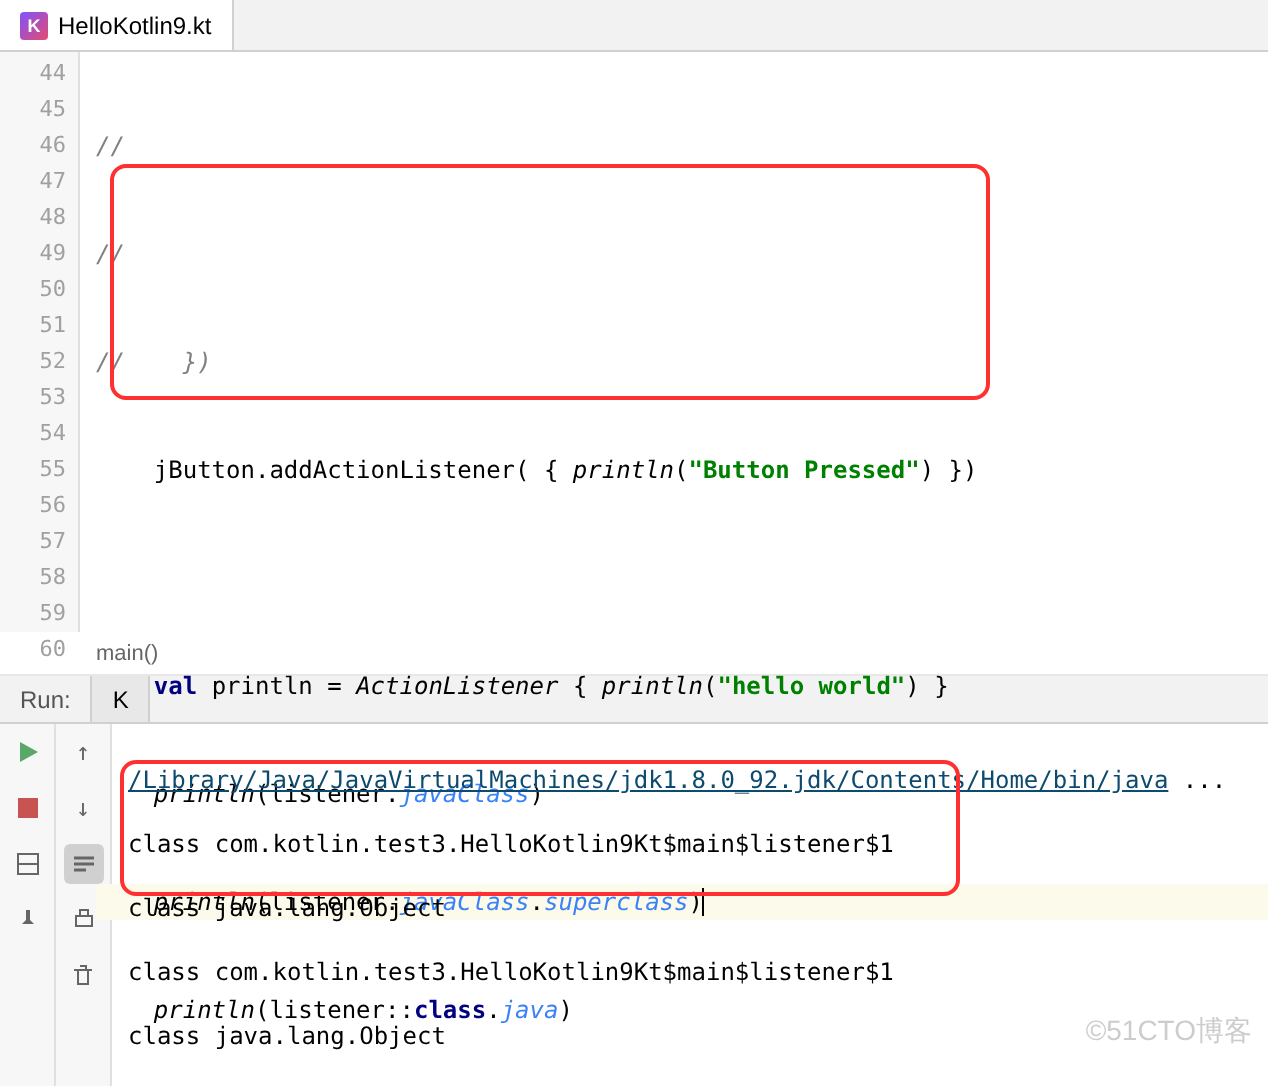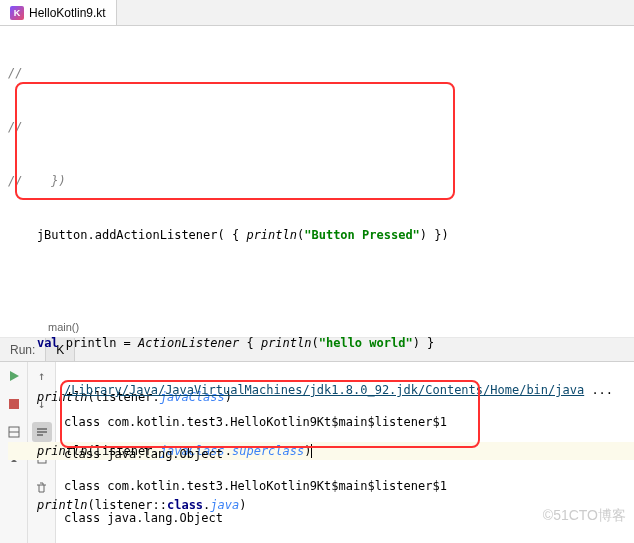--- a/index.html
+++ b/index.html
@@ -174,20 +174,39 @@
 <body>
 
 <div class="tab-bar">
   <div class="tab">
     <span class="icon-k">K</span>
     <span>HelloKotlin9.kt</span>
   </div>
 </div>
 
 <div class="editor-area">
+  <div class="gutter">
+    <div>44</div>
+      <div>45</div>
+      <div>46</div>
+    <div>47</div>
+      <div>48</div>
+      <div>49</div>
+    <div>50</div>
+      <div>51</div>
+      <div>52</div>
+    <div>53</div>
+      <div>54</div>
+      <div>55</div>
+    <div>56</div>
+      <div>57</div>
+      <div>58</div>
+    <div>59</div>
+      <div>60</div>
+  </div>
   <div class="code">
     <div class="code-line"><span class="cm">//</span></div>
     <div class="code-line"><span class="cm">//</span></div>
     <div class="code-line"><span class="cm">//    })</span></div>
     <div class="code-line"><span>    jButton.addActionListener( { </span><span class="it">println</span><span>(</span><span class="str">"Button Pressed"</span><span>) })</span></div>
     <div class="code-line"></div>
     <div class="code-line"><span>    </span><span class="kw">val</span><span> println = </span><span class="it">ActionListener</span><span> { </span><span class="it">println</span><span>(</span><span class="str">"hello world"</span><span>) }</span></div>
     <div class="code-line"><span>    </span><span class="it">println</span><span>(listener.</span><span class="purple">javaClass</span><span>)</span></div>
     <div class="code-line hl-line"><span>    </span><span class="it">println</span><span>(listener.</span><span class="purple">javaClass</span><span>.</span><span class="purple">superclass</span><span class="caret">)</span></div>
     <div class="code-line"><span>    </span><span class="it">println</span><span>(listener::</span><span class="kw">class</span><span>.</span><span class="purple">java</span><span>)</span></div>

